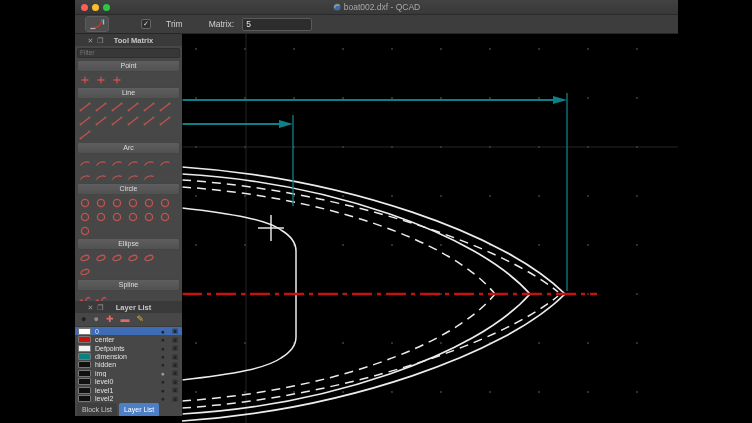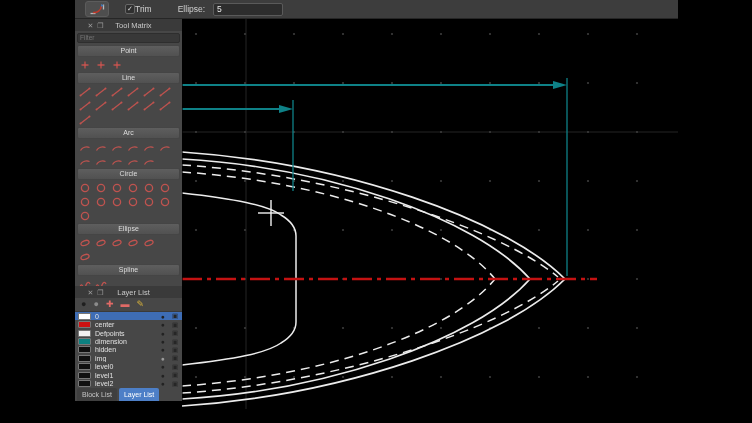--- a/index.html
+++ b/index.html
@@ -15,21 +15,21 @@
   .t-red{background:var(--traffic-red);} .t-yellow{background:var(--traffic-yellow);} .t-green{background:var(--traffic-green);}
   .title-wrap{position:absolute;left:0;right:0;display:flex;justify-content:center;align-items:center;gap:3px;pointer-events:none;}
   .title-wrap .doc-icon{width:8px;height:8px;display:block;}
   .win-title{font-size:8.5px;color:#a8a8a8;line-height:14px;}
 
   
   .toolbar{height:18px;background:var(--toolbar-bg);display:flex;align-items:center;gap:8px;
            border-bottom:1px solid #262626;padding-left:10px;}
   .tool-btn{width:22px;height:14px;background:#4e4e4e;border:1px solid #5c5c5c;border-radius:3px;
             display:flex;align-items:center;justify-content:center;}
-  .chk{display:flex;align-items:center;gap:0;margin-left:8px;}
+  .chk{display:flex;align-items:center;gap:15px;margin-left:24px;}
   .chk .box{width:8px;height:8px;background:#2f2f2f;border:1px solid #666;border-radius:2px;
             color:#d8d8d8;font-size:7px;line-height:8px;text-align:center;}
   .chk label{font-size:8.5px;color:#d0d0d0;}
   .radius-label{font-size:8.5px;color:#d0d0d0;margin-left:18px;}
   .radius-input{width:62px;height:11px;background:#2d2d2d;border:1px solid #5a5a5a;border-radius:2px;
                 color:#e8e8e8;font-size:8.5px;padding:0 3px;font-family:inherit;}
 
   
   .main{position:relative;width:603px;height:390px;background:#000;overflow:hidden;}
   svg.canvas{position:absolute;left:0;top:0;}
@@ -41,21 +41,21 @@
   .dim{stroke:var(--dim-teal);stroke-width:1.8;fill:none;}
   .dim-ext{stroke:var(--dim-teal);stroke-width:1.3;fill:none;}
   .dim-arrow{fill:var(--dim-teal);stroke:none;}
   .cursor-line{stroke:#f2f2f2;stroke-width:1.4;}
 
   
   .panel{position:absolute;left:0;width:107px;background:var(--panel-bg);display:flex;flex-direction:column;
          box-shadow:1px 0 0 rgba(0,0,0,.6);}
   .tool-matrix{top:0;height:267px;}
   .layer-list{top:267px;height:115px;justify-content:center;}
-  .panel-header{height:12px;background:#3a3a3a;display:flex;align-items:center;flex:none;padding:0 12px;gap:3px;}
+  .panel-header{height:12px;background:#3a3a3a;display:flex;align-items:center;flex:none;padding:0 12px;gap:3px;font-weight:bold;}
   .panel-header .hicon{width:7px;height:7px;color:#9a9a9a;font-size:7px;line-height:7px;text-align:center;}
   .panel-title{flex:1;text-align:center;font-size:7.5px;color:#c9c9c9;padding-right:10px;}
   .filter-row{height:11px;flex:none;display:flex;align-items:center;padding:1px 2px;}
   .filter-input{width:100%;height:8px;background:#383838;border:1px solid #2e2e2e;border-radius:2px;
                 color:#888;font-size:6.5px;padding:0 2px;font-family:inherit;}
   .sections{flex:1;display:flex;flex-direction:column;padding:1px 2px;gap:1px;overflow:hidden;}
   .sec-header{height:10px;flex:none;background:linear-gradient(#5e5e5e,#515151);border:1px solid #454545;
               border-radius:2px;color:#dedede;font-size:7px;line-height:10px;text-align:center;}
   .icon-row{display:flex;flex:none;height:13px;align-items:center;}
   .ticon{width:16px;height:12px;display:flex;align-items:center;justify-content:center;border-radius:2px;}
@@ -76,35 +76,49 @@
   .ll-tabs{height:13px;flex:none;display:flex;align-items:stretch;padding-left:2px;gap:2px;}
   .ll-tab{padding:0 5px;font-size:7px;line-height:13px;color:#c4c4c4;background:#3f3f3f;border-radius:2px 2px 0 0;}
   .ll-tab.active{background:var(--tab-blue);color:#fff;}
 </style>
 </head>
 <body>
 
 <div class="stage">
   <div class="window">
 
+    <div class="titlebar">
+      <div class="traffic">
+        <span class="t-red"></span>
+        <span class="t-yellow"></span>
+        <span class="t-green"></span>
+      </div>
+      <div class="title-wrap">
+        <svg class="doc-icon" viewBox="0 0 10 10">
+          <circle cx="5" cy="5" r="4.4" fill="#3a6ea5"></circle>
+          <path d="M2 6a4 4 0 0 1 6-3" stroke="#e8a33d" stroke-width="1.6" fill="none"></path>
+        </svg>
+        <span class="win-title">boat002.dxf - QCAD</span>
+      </div>
+    </div>
 
     <div class="toolbar">
       <div class="tool-btn">
         <svg width="16" height="12" viewBox="0 0 16 12">
           <path d="M1.5 10.5h5" stroke="#b9b9b9" stroke-width="1.3"></path>
           <path d="M14.5 1.5v5" stroke="#b9b9b9" stroke-width="1.3"></path>
           <path d="M4 9.5A7.5 7.5 0 0 0 12.5 3" stroke="#c0392b" stroke-width="1.5" fill="none"></path>
           <path d="M12 1l2.6 1.4L12.4 4z" fill="#3f7ec2"></path>
         </svg>
       </div>
       <div class="chk">
         <span class="box">✓</span>
         <label>Trim</label>
       </div>
-      <span class="radius-label">Ellipse:</span>
+      <span class="radius-label">Matrix:</span>
       <input class="radius-input" value="5" style="">
     </div>
 
     <div class="main">
 
       <svg class="canvas" width="603" height="390" viewBox="0 0 603 390">
 
         <line class="grid-major" x1="171" y1="0" x2="171" y2="390"></line>
         <line class="grid-major" x1="107" y1="113" x2="603" y2="113"></line>
         <g id="grid-dots">

